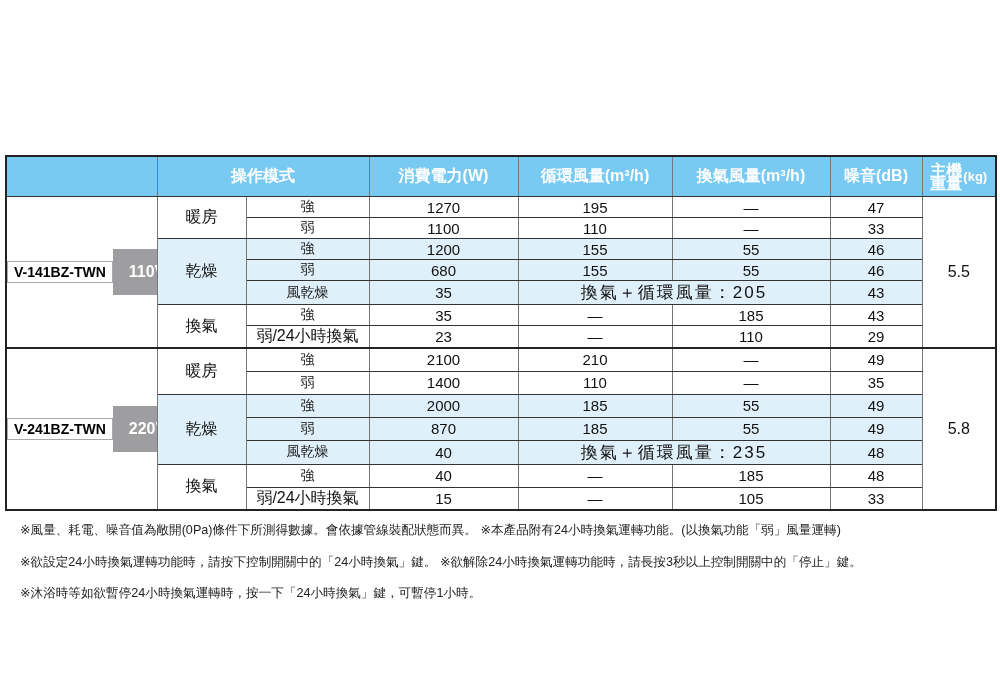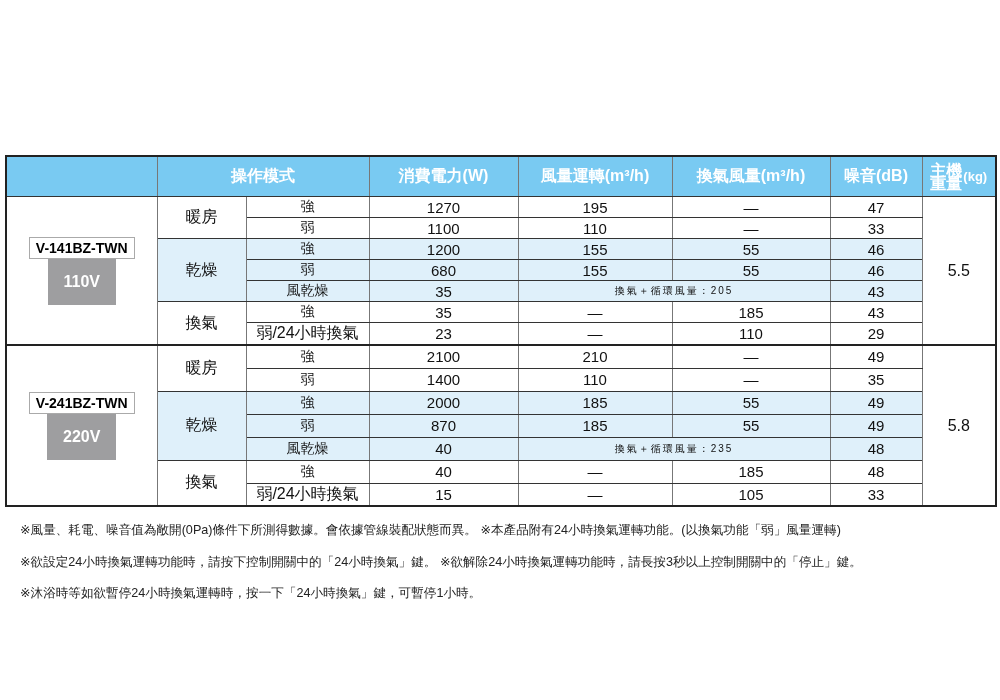--- a/index.html
+++ b/index.html
@@ -18,24 +18,24 @@
     background:#79CAF2;color:#ffffff;font-size:16px;font-weight:bold;height:39px;
   }
   .sec1 tr{height:21px;}
   .sec2 tr{height:23px;}
   .sec2 tr:first-child td{border-top:2px solid #222;}
   .num{font-size:15px;color:#111;}
   .cat{font-size:16px;color:#111;}
   .mode{font-size:14px;color:#111;}
   .mode-small{font-size:16px;}
   .striped{background:#DFF0FA;}
-  .combined{letter-spacing:2px;font-size:10px;}
+  .combined{letter-spacing:2px;font-size:17px;}
   .weight-cell{font-size:16px;background:#ffffff;}
   .model-cell{background:#ffffff;}
-  .model-wrap{display:flex;flex-direction:column;align-items:center;border-radius:11px;}
+  .model-wrap{display:flex;flex-direction:row;align-items:center;border-radius:11px;}
   .model-box{
     background:#ffffff;border:1px solid #aaa;padding:1px 6px;
     font-size:14px;font-weight:bold;color:#000;line-height:18px;
   }
   .volt-box{
     background:#9E9EA0;color:#ffffff;font-weight:bold;font-size:16px;
     line-height:22px;padding:12px 16px;margin-top:0px;
   }
   .weight-th{font-size:13px;line-height:13px;}
   .weight-th .wrap{display:flex;align-items:center;justify-content:center;gap:1px;}
@@ -59,21 +59,21 @@
       <col style="width:154px">
       <col style="width:158px">
     <col style="width:92px">
       <col style="width:74px">
   </colgroup>
   <thead>
     <tr>
       <th></th>
       <th colspan="2">操作模式</th>
       <th>消費電力(W)</th>
-      <th>風量運轉(m³/h)</th>
+      <th>循環風量(m³/h)</th>
       <th>換氣風量(m³/h)</th>
       <th>噪音(dB)</th>
       <th class="weight-th">
         <div class="wrap">
           <span class="stack">
             <span>主機</span>
             <span>重量</span>
           </span>
           <span class="wu">(kg)</span>
         </div>

